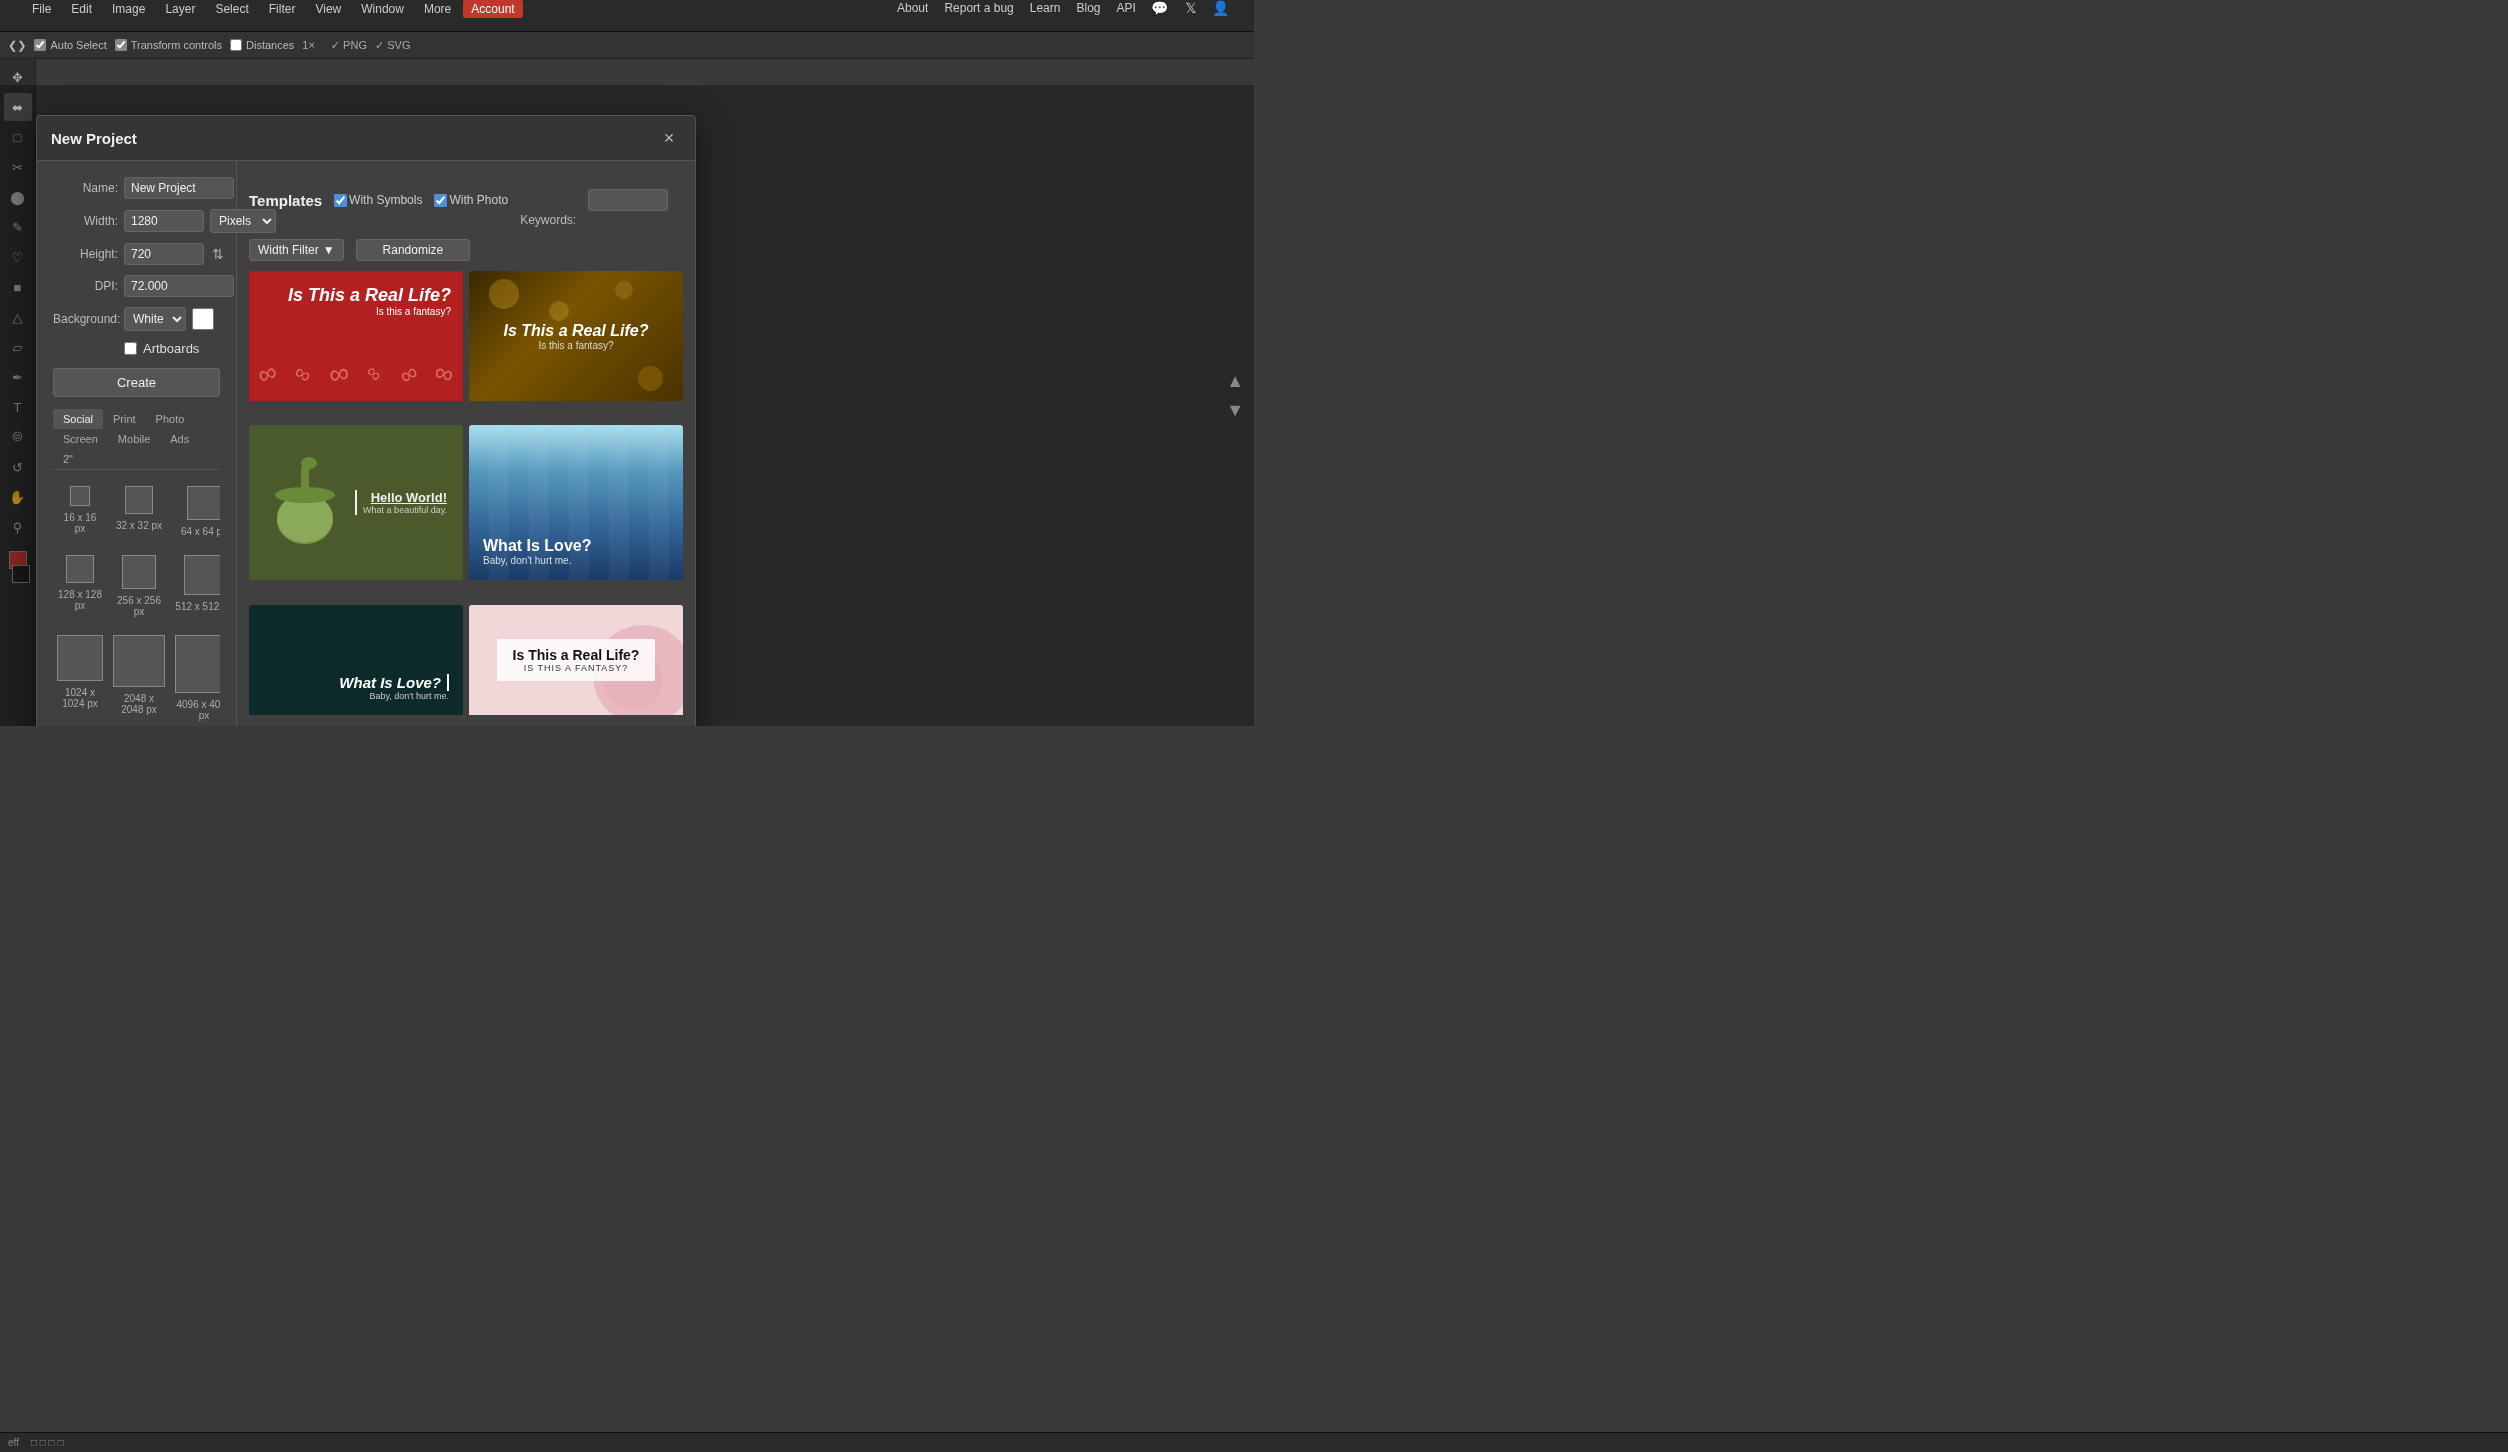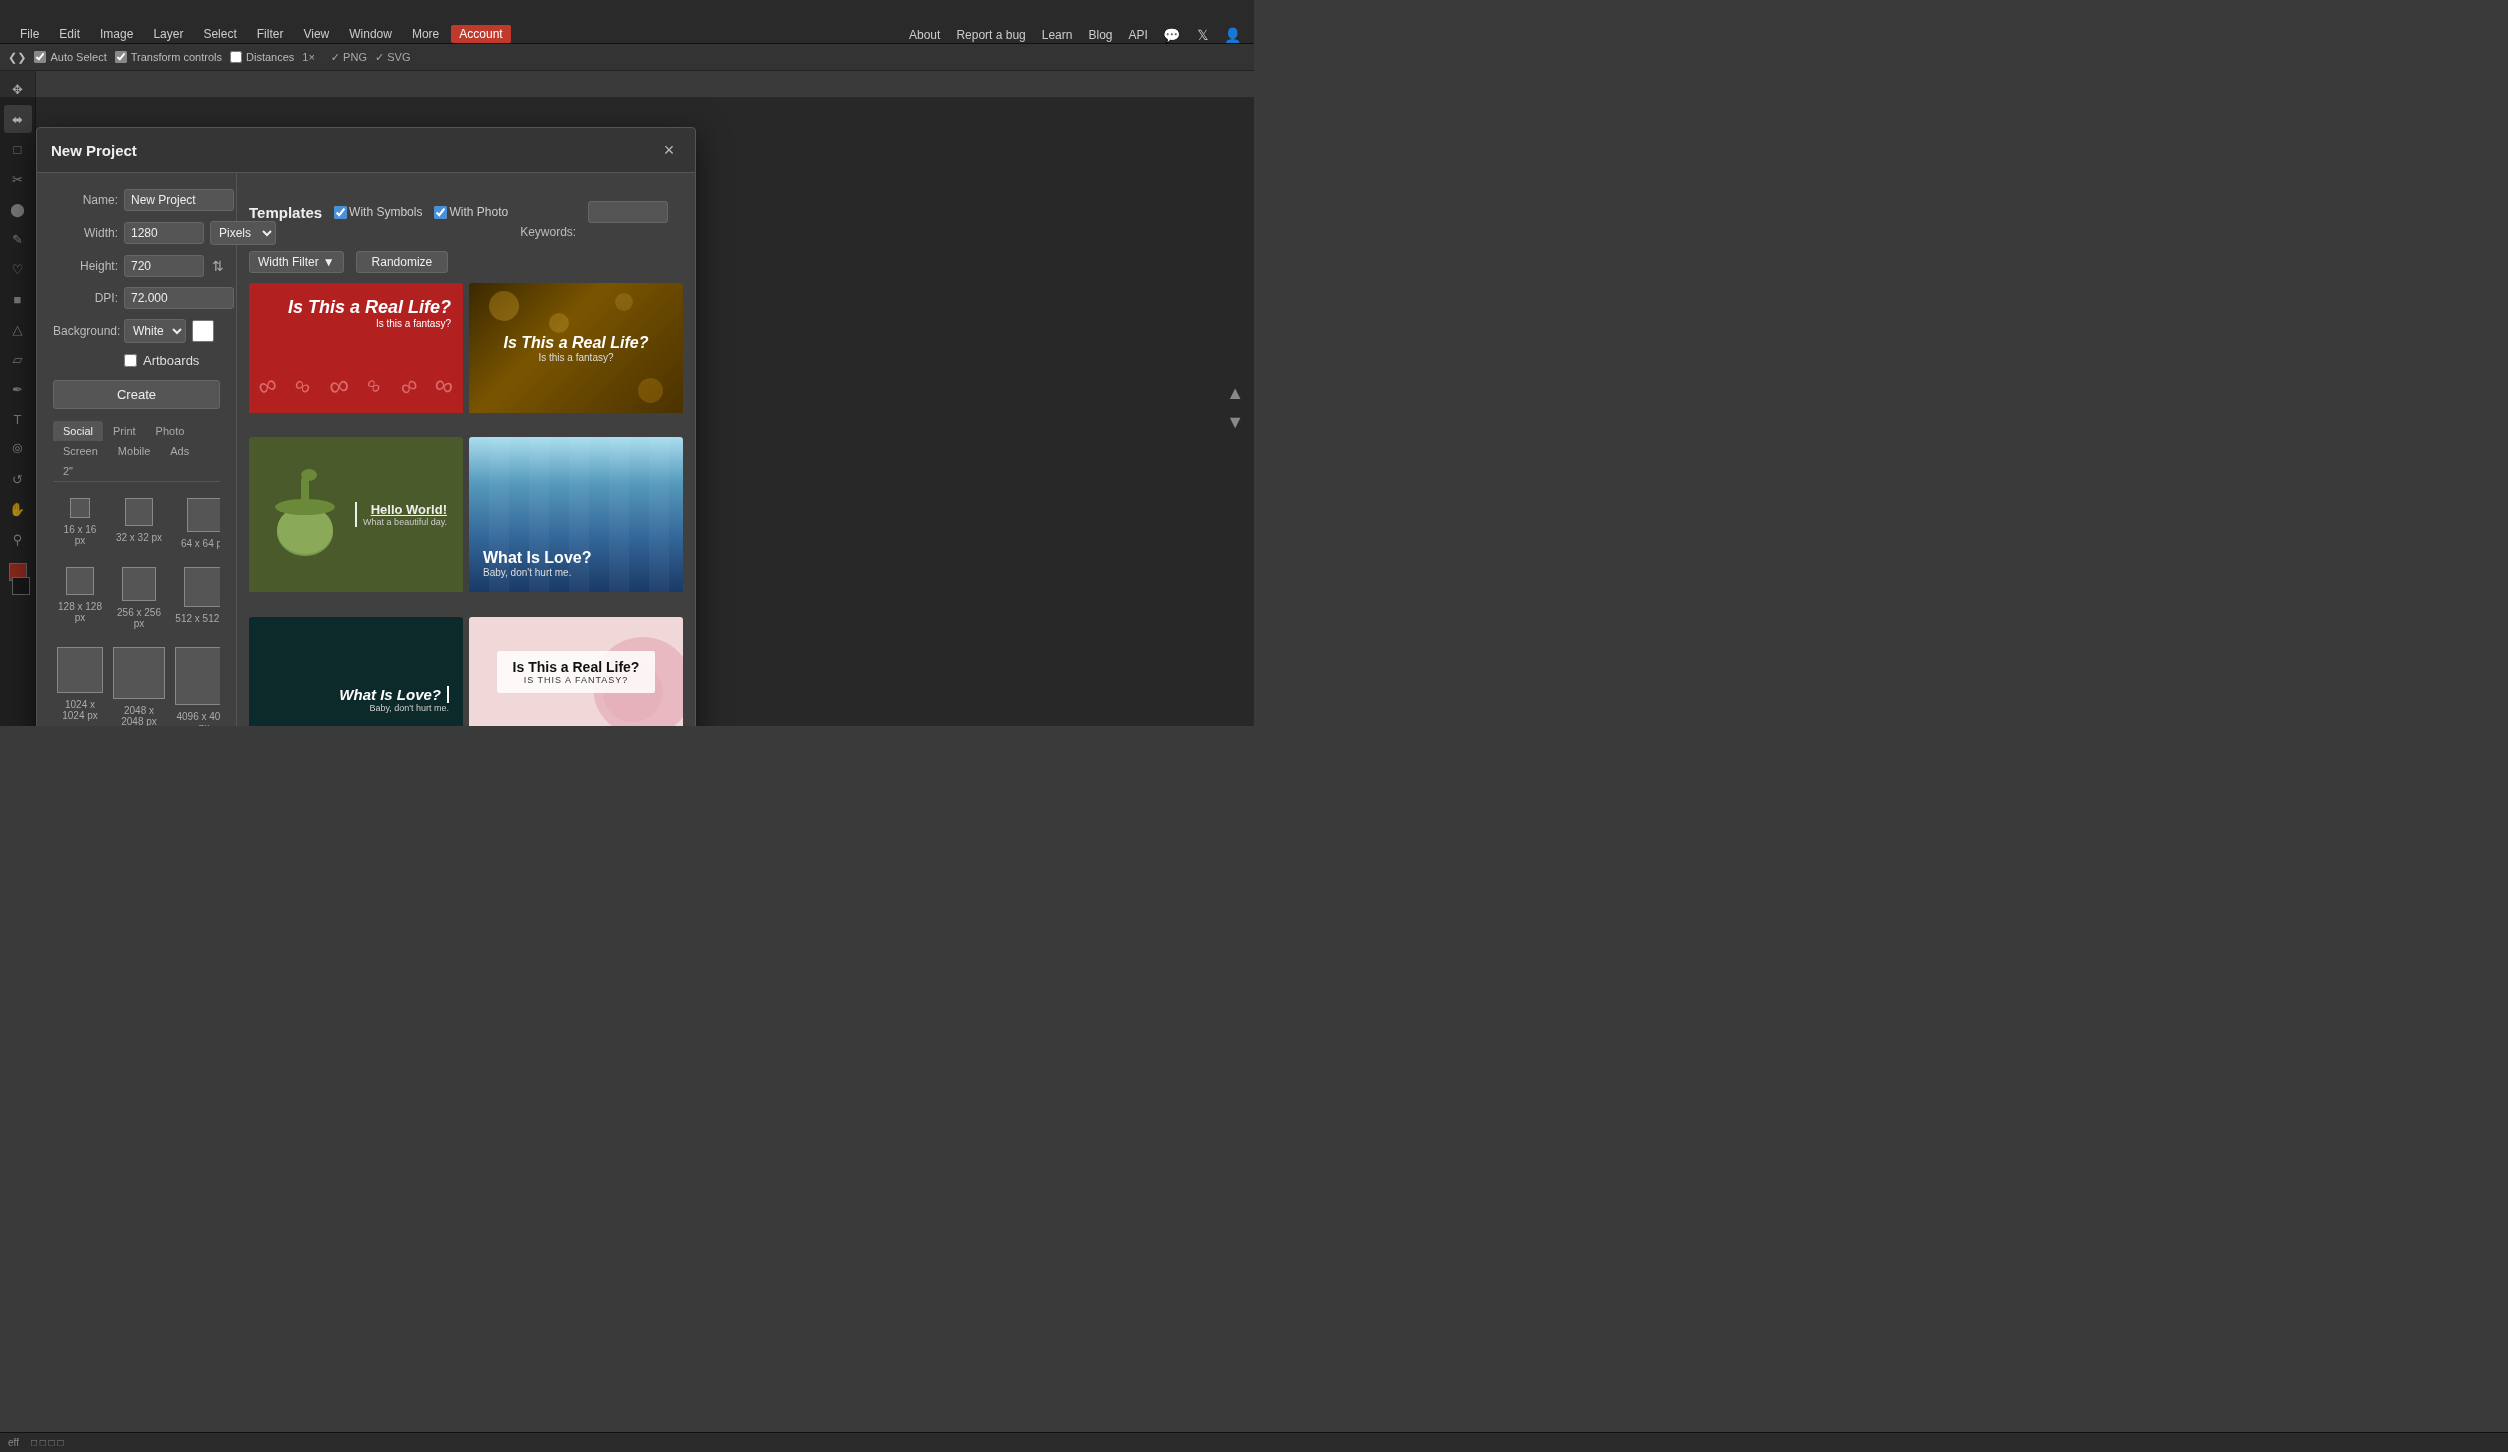--- a/index.html
+++ b/index.html
@@ -10,24 +10,24 @@
       color: #ddd;
       overflow: hidden;
       width: 1254px;
       height: 726px;
       transform-origin: top left;
     }
 
     
     .menu-bar {
       background: #2a2a2a;
-      height: 44px;
-      display: flex;
-      align-items: flex-end;
-      padding: 0 12px;
+      height: 32px;
+      display: flex;
+      align-items: flex-start;
+      padding: 0 24px;
       gap: 4px;
       border-bottom: 1px solid #111;
     }
     .menu-item {
       padding: 2px 8px;
       color: #ccc;
       font-size: 12px;
       cursor: pointer;
       border-radius: 2px;
     }
@@ -346,21 +346,21 @@
       font-size: 12px;
       cursor: pointer;
       display: flex;
       align-items: center;
       gap: 4px;
     }
     .randomize-btn {
       background: #555;
       border: 1px solid #666;
       border-radius: 3px;
-      padding: 3px 15px;
+      padding: 3px 26px;
       color: #eee;
       font-size: 12px;
       cursor: pointer;
     }
 
     
     .template-grid {
       display: grid;
       grid-template-columns: 1fr 1fr;
       gap: 6px;

